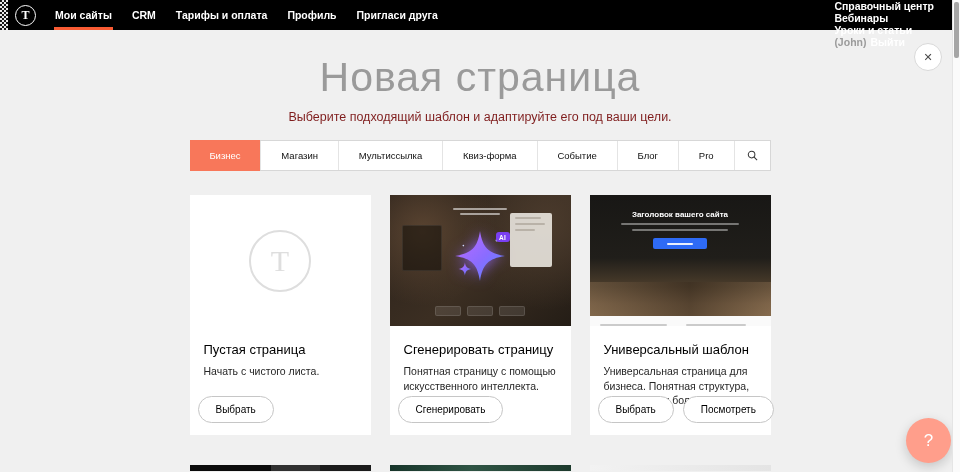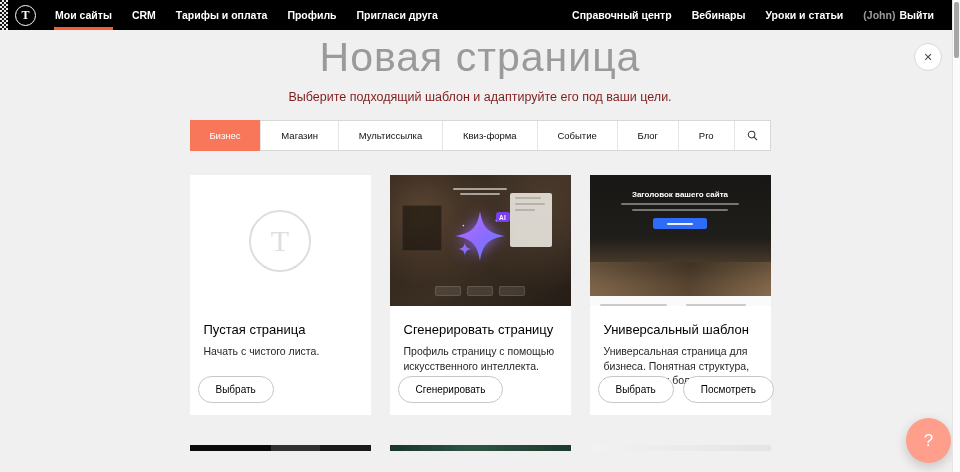--- a/index.html
+++ b/index.html
@@ -11,29 +11,29 @@
   .topbar { position:absolute; top:0; left:0; right:0; height:30px; background:#000; display:flex; align-items:center; z-index:5; }
   .edge-pattern { flex:0 0 8px; width:8px; height:30px;
     background: repeating-conic-gradient(#e8e8e8 0% 25%, #141414 0% 50%) 0 0 / 4px 4px; }
   .logo { width:21px; height:21px; border:1.5px solid #fff; border-radius:50%; margin:0 9px 0 7px; flex:0 0 auto;
     display:flex; align-items:center; justify-content:center; color:#fff;
     font-family:"Liberation Serif", serif; font-size:12px; font-weight:700; cursor:pointer; }
   .menu { display:flex; height:30px; align-items:stretch; }
   .menu-item { position:relative; display:flex; align-items:center; padding:0 10px; color:#fff;
     font-size:10.5px; font-weight:700; cursor:pointer; white-space:nowrap; }
   .menu-item.active::after { content:""; position:absolute; left:9px; right:9px; bottom:0; height:3px; background:#f95b33; }
-  .menu-right { margin-left:auto; display:flex; height:30px; align-items:stretch; padding-right:16px; }
+  .menu-right { margin-left:auto; display:flex; height:30px; align-items:stretch; padding-right:16px;flex-direction:column; }
   .user-name { color:#9b9b9b; margin-right:4px; }
 
   
   .main { position:absolute; top:30px; left:0; right:0; bottom:0; }
   .close-btn { position:absolute; top:13px; right:18px; width:28px; height:28px; border-radius:50%;
     background:#fff; border:1px solid #d9d9d9; display:flex; align-items:center; justify-content:center;
     font-size:11px; color:#4a4a4a; cursor:pointer; z-index:6; }
-  .page-title { padding-top:4px; text-align:center; font-size:41px; line-height:46px; font-weight:300;
+  .page-title { padding-top:24px; text-align:center; font-size:41px; line-height:46px; font-weight:300;
     color:#9a9a9a; letter-spacing:1px; }
   .page-subtitle { margin-top:10px; text-align:center; font-size:12.5px; color:#7f1d1d; }
 
   
   .tabs { width:581px; height:31px; margin:16px auto 0; background:#fff; border:1px solid #d7d7d7; display:flex; }
   .tab { flex:1 1 auto; display:flex; align-items:center; justify-content:center; font-size:9.5px; color:#111;
     border-left:1px solid #e4e4e4; cursor:pointer; white-space:nowrap; padding:0 7px; }
   .tab:first-child { border-left:none; }
   .tab.active { background:#f8775a; color:#fff; border-left:none; margin:-1px 0 -1px -1px; }
   .tab-search { flex:0 0 36px; }
@@ -206,21 +206,21 @@
               <path fill="url(#starGrad)" d="M50 2 C55 34, 66 45, 98 50 C66 55, 55 66, 50 98 C45 66, 34 55, 2 50 C34 45, 45 34, 50 2 Z"></path>
               <path fill="url(#starGrad)" transform="translate(8,62) scale(0.26)" d="M50 2 C55 34, 66 45, 98 50 C66 55, 55 66, 50 98 C45 66, 34 55, 2 50 C34 45, 45 34, 50 2 Z"></path>
               <circle cx="82" cy="20" r="2" fill="#cfd8ff"></circle>
               <circle cx="18" cy="30" r="1.6" fill="#cfd8ff"></circle>
             </svg>
           </div>
           <div class="ai-badge">AI</div>
         </div>
         <div class="card-body">
           <div class="card-title">Сгенерировать страницу</div>
-          <div class="card-desc">Профиль страницу с помощью искусственного интеллекта.</div>
+          <div class="card-desc">Понятная страницу с помощью искусственного интеллекта.</div>
         </div>
         <div class="card-actions">
           <button class="btn">Сгенерировать</button>
         </div>
       </div>
 
       <div class="card">
         <div class="card-media">
           <div class="hero">
             <div class="hero-title">Заголовок вашего сайта</div>

